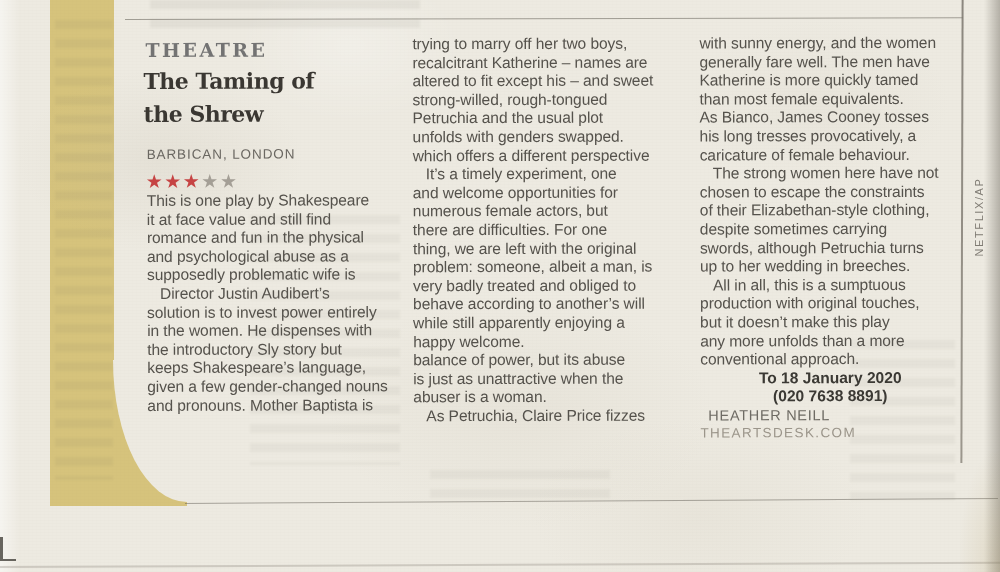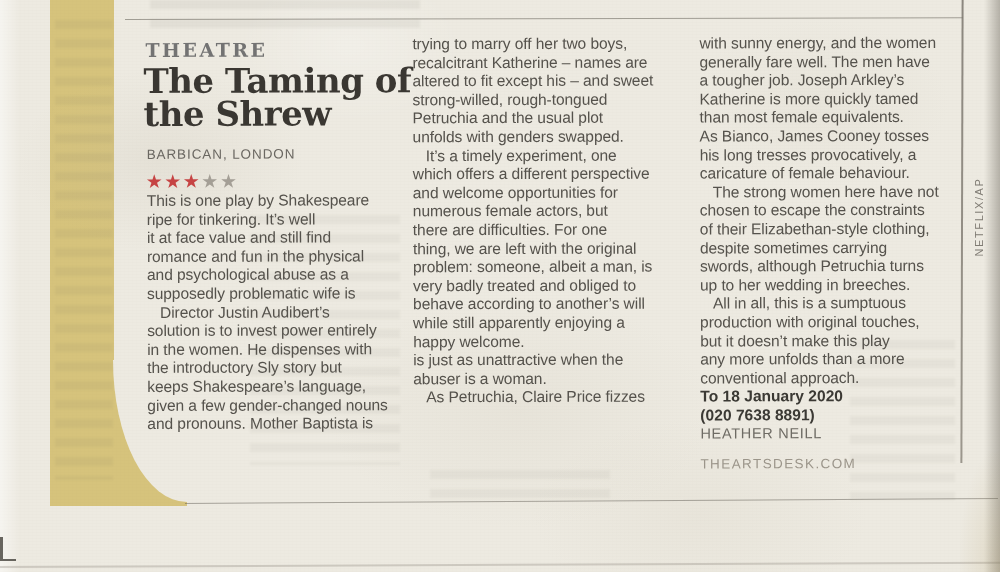--- a/index.html
+++ b/index.html
@@ -54,35 +54,35 @@
     border-left:3px solid #45423c; border-bottom:2.5px solid #45423c; opacity:.8; }
   
   .credit{ position:absolute; left:979px; top:217px; transform:translate(-50%,-50%) rotate(-90deg);
     white-space:nowrap; font-size:11px; letter-spacing:1.6px; color:#7f7b73; }
   
   .article{ position:absolute; inset:0; transform:rotate(-0.15deg); color:#55524c; }
   .kicker{ position:absolute; left:146px; top:38px;
     font-family:"DejaVu Serif", serif; font-weight:700; font-size:19px;
     letter-spacing:2.5px; color:#737373; }
   .headline{ position:absolute; left:144px; top:64px; margin:0;
-    font-family:"DejaVu Serif", serif; font-weight:700; font-size:34px; line-height:33px;
+    font-family:"DejaVu Serif", serif; font-weight:700; font-size:22px; line-height:33px;
     letter-spacing:-0.5px; color:#3a3732; }
   .venue{ position:absolute; left:147px; top:146px; font-size:13.5px; letter-spacing:.9px; color:#6a6761; }
   .stars{ position:absolute; left:146px; top:169px; font-size:19px; letter-spacing:1.5px; }
   .stars .filled{ color:#c64444; }
   .stars .empty{ color:#a49f96; }
   .col{ position:absolute; width:260px; font-size:15.6px; }
   .col-1{ left:147px; top:191px; }
   .col-2{ left:413px; top:35px; }
   .col-3{ left:700px; top:35px; }
   .line{ margin:0; height:18.6px; line-height:18.6px; white-space:nowrap; letter-spacing:-0.1px; }
   .line.indent{ padding-left:13px; }
-  .line.bold{ font-weight:700; color:#3b3934; letter-spacing:0; }
-  .line.byline{ font-size:14.5px; letter-spacing:.7px; color:#6e6b64; }
-  .line.site{ font-size:13.5px; letter-spacing:1.4px; color:#9b958a;margin-top:12px; }
+  .line.bold{ font-weight:700; color:#3b3934; letter-spacing:0;text-align:center; }
+  .line.byline{ font-size:14.5px; letter-spacing:.7px; color:#6e6b64;margin-left:8px; }
+  .line.site{ font-size:13.5px; letter-spacing:1.4px; color:#9b958a; }
 </style>
 </head>
 <body>
 
 <div class="page">
 
   <div class="tan-stem"></div>
   <div class="tan-foot"></div>
   <div class="tan-fillet"></div>
   <div class="mottle"></div>
@@ -112,61 +112,60 @@
       <span>the Shrew</span>
     </h1>
     <div class="venue">BARBICAN, LONDON</div>
     <div class="stars">
       <span class="filled">★★★</span><span class="empty">★★</span>
     </div>
 
     <div class="col col-1">
 
     <p class="line">This is one play by Shakespeare</p>
-        <p class="line">ripe for tinkering. It’s well</p>
         <p class="line">it at face value and still find</p>
         <p class="line">romance and fun in the physical</p>
         <p class="line">and psychological abuse as a</p>
         <p class="line">supposedly problematic wife is</p>
         <p class="line indent">Director Justin Audibert’s</p>
         <p class="line">solution is to invest power entirely</p>
         <p class="line">in the women. He dispenses with</p>
         <p class="line">the introductory Sly story but</p>
         <p class="line">keeps Shakespeare’s language,</p>
         <p class="line">given a few gender-changed nouns</p>
         <p class="line">and pronouns. Mother Baptista is</p>
       </div>
     <div class="col col-2">
 
     <p class="line">trying to marry off her two boys,</p>
         <p class="line">recalcitrant Katherine – names are</p>
         <p class="line">altered to fit except his – and sweet</p>
         <p class="line">strong-willed, rough-tongued</p>
         <p class="line">Petruchia and the usual plot</p>
         <p class="line">unfolds with genders swapped.</p>
+        <p class="line">which offers a different perspective</p>
         <p class="line indent">It’s a timely experiment, one</p>
-        <p class="line">which offers a different perspective</p>
         <p class="line">and welcome opportunities for</p>
         <p class="line">numerous female actors, but</p>
         <p class="line">there are difficulties. For one</p>
         <p class="line">thing, we are left with the original</p>
         <p class="line">problem: someone, albeit a man, is</p>
         <p class="line">very badly treated and obliged to</p>
         <p class="line">behave according to another’s will</p>
         <p class="line">while still apparently enjoying a</p>
         <p class="line">happy welcome.</p>
+        <p class="line">balance of power, but its abuse</p>
         <p class="line">is just as unattractive when the</p>
         <p class="line">abuser is a woman.</p>
         <p class="line indent">As Petruchia, Claire Price fizzes</p>
       </div>
     <div class="col col-3">
 
     <p class="line">with sunny energy, and the women</p>
         <p class="line">generally fare well. The men have</p>
-        <p class="line">a tougher job. Joseph Arkley’s</p>
         <p class="line">Katherine is more quickly tamed</p>
         <p class="line">than most female equivalents.</p>
         <p class="line">As Bianco, James Cooney tosses</p>
         <p class="line">his long tresses provocatively, a</p>
         <p class="line">caricature of female behaviour.</p>
         <p class="line indent">The strong women here have not</p>
         <p class="line">chosen to escape the constraints</p>
         <p class="line">of their Elizabethan-style clothing,</p>
         <p class="line">despite sometimes carrying</p>
         <p class="line">swords, although Petruchia turns</p>

